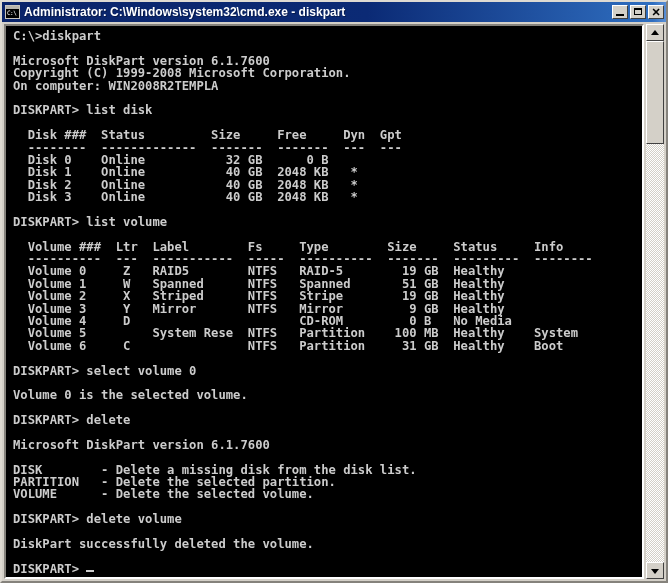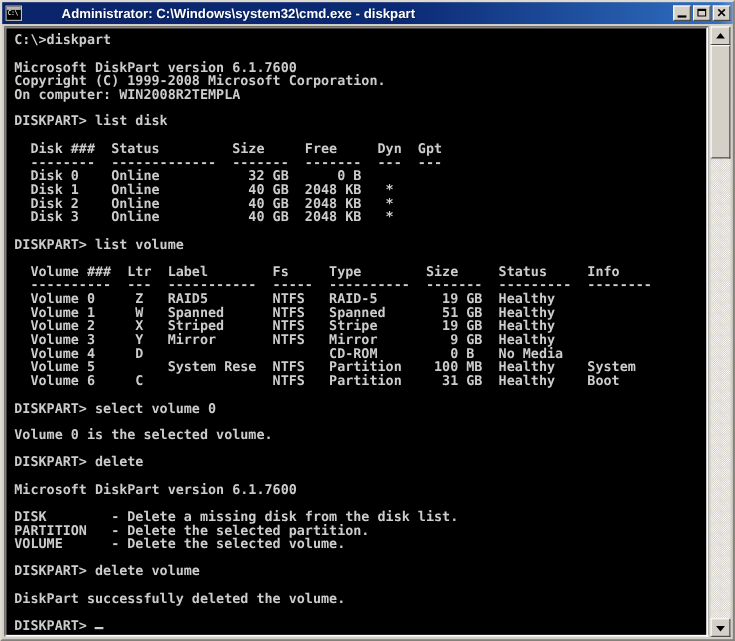--- a/index.html
+++ b/index.html
@@ -70,21 +70,20 @@
   }
   .title-text {
     color: #ffffff;
     font-family: "Liberation Sans", sans-serif;
     font-size: 12px;
     font-weight: bold;
     white-space: nowrap;
     flex: 1 1 auto;
     overflow: hidden;
     text-shadow: 1px 1px 0 rgba(0,0,0,0.35);
-    margin-left: 32px;
   }
   .win-buttons {
     display: flex;
     gap: 2px;
     flex: 0 0 auto;
     align-items: center;
   }
   .win-btn {
     width: 16px;
     height: 14px;

